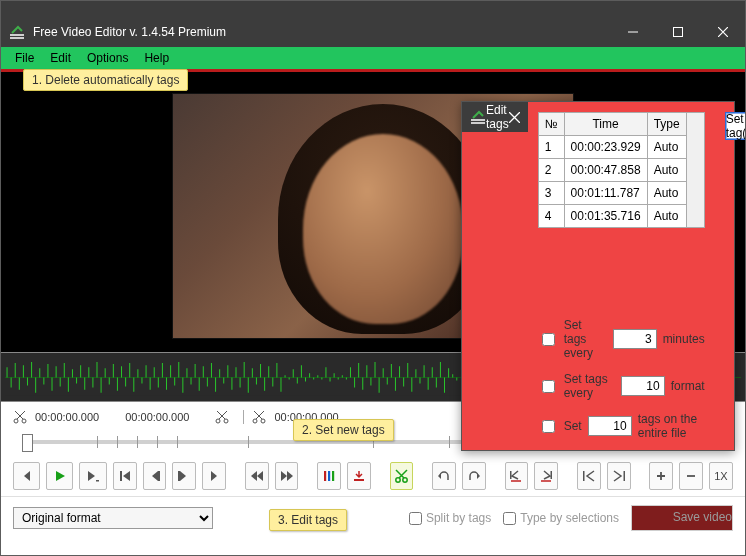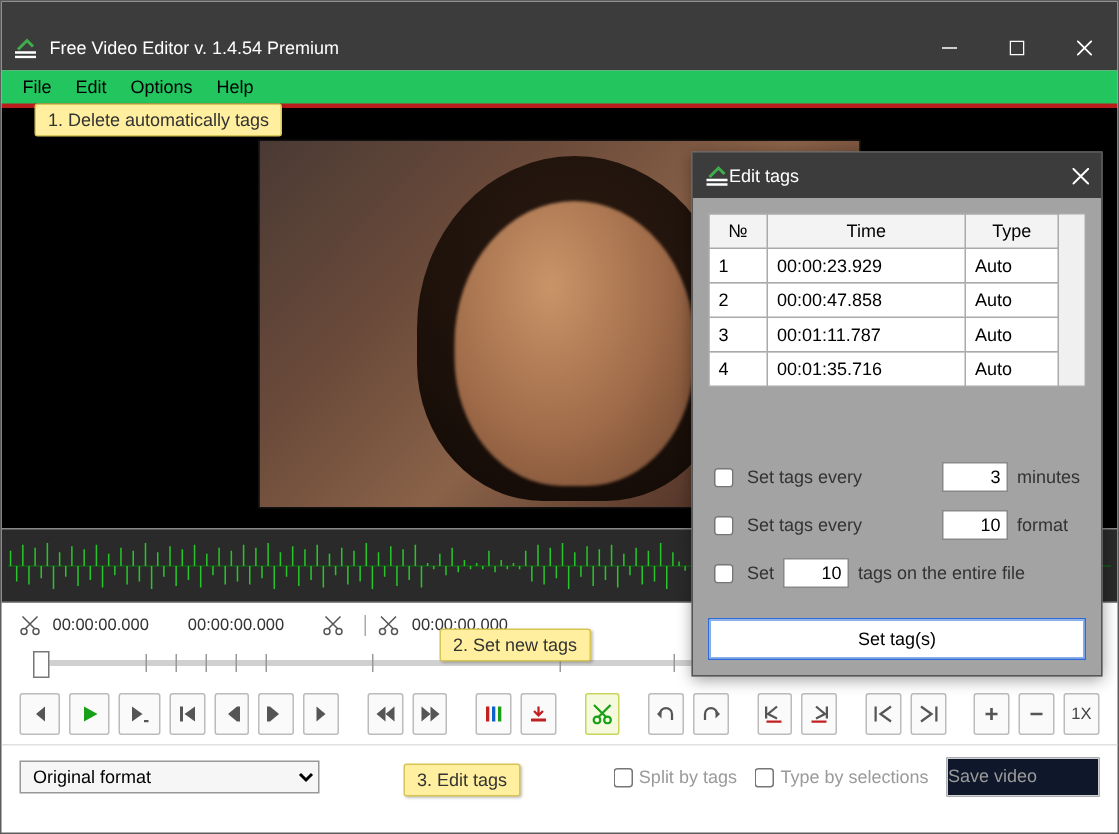--- a/index.html
+++ b/index.html
@@ -28,24 +28,24 @@
   .btn-row{display:flex;align-items:center;gap:6px;padding:2px 12px 6px 12px;flex-wrap:nowrap}
   .ibtn{width:26px;height:26px;border:1px solid #bbb;background:#fafafa;display:flex;align-items:center;justify-content:center;border-radius:2px}
   .ibtn.big{width:30px}
   .ibtn.highlight{background:#f5f9de;border-color:#c7d55b}
   .ibtn.text{width:26px;font-size:11px;color:#444}
   .sep{width:8px}
   .bottom-row{display:flex;align-items:center;padding:8px 12px;gap:12px;border-top:1px solid #e0e0e0}
   select.format{width:200px;height:22px;border:1px solid #999;background:#f6f6f6;font-size:12px;padding:0 4px}
   .chk{display:flex;align-items:center;gap:4px;color:#9a9a9a}
   .chk input{margin:0}
-  .save-btn{width:100px;height:24px;background:#0f172a;border:1px solid #cfcfcf;color:#9a9a9a;text-align:left;line-height:22px;font-size:12px}
+  .save-btn{width:100px;height:24px;background:#7f1d1d;border:1px solid #cfcfcf;color:#9a9a9a;text-align:right;line-height:22px;font-size:12px}
   .callout{position:absolute;background:#ffef9e;border:1px solid #d7c654;border-radius:2px;padding:3px 8px;font-size:12px;color:#333;box-shadow:1px 1px 2px rgba(0,0,0,.25);z-index:30}
   
-  .modal{position:absolute;right:10px;top:100px;width:272px;height:348px;background:#a3a3a3;border:1px solid #555;box-shadow:0 2px 10px rgba(0,0,0,.4);z-index:20;display:flex;flex-direction:column}
+  .modal{position:absolute;right:10px;top:100px;width:272px;height:348px;background:#ef4444;border:1px solid #555;box-shadow:0 2px 10px rgba(0,0,0,.4);z-index:20;display:flex;flex-direction:row}
   .modal-title{height:30px;background:#3c3c3c;color:#fff;display:flex;align-items:center;padding:0 8px}
   .modal-title .title{flex:1;font-size:12px}
   .modal-body{padding:10px;flex:1;display:flex;flex-direction:column;gap:6px}
   table.tags{width:100%;border-collapse:collapse;font-size:12px}
   table.tags th,table.tags td{border:1px solid #aaa;padding:4px 6px;text-align:left;background:#fff}
   table.tags th{background:#f3f3f3;font-weight:normal;text-align:center}
   .table-wrap{border:0;max-height:140px;overflow:hidden;position:relative;display:flex}
   .table-wrap .scroll-gutter{width:17px;background:#f0f0f0;border:1px solid #aaa;border-left:none}
   .opt-row{display:flex;align-items:center;gap:6px;font-size:12px;color:#333;margin-top:6px}
   .opt-row input[type=text]{width:34px;height:18px;border:1px solid #888;text-align:right;padding:0 4px;font-size:12px}

